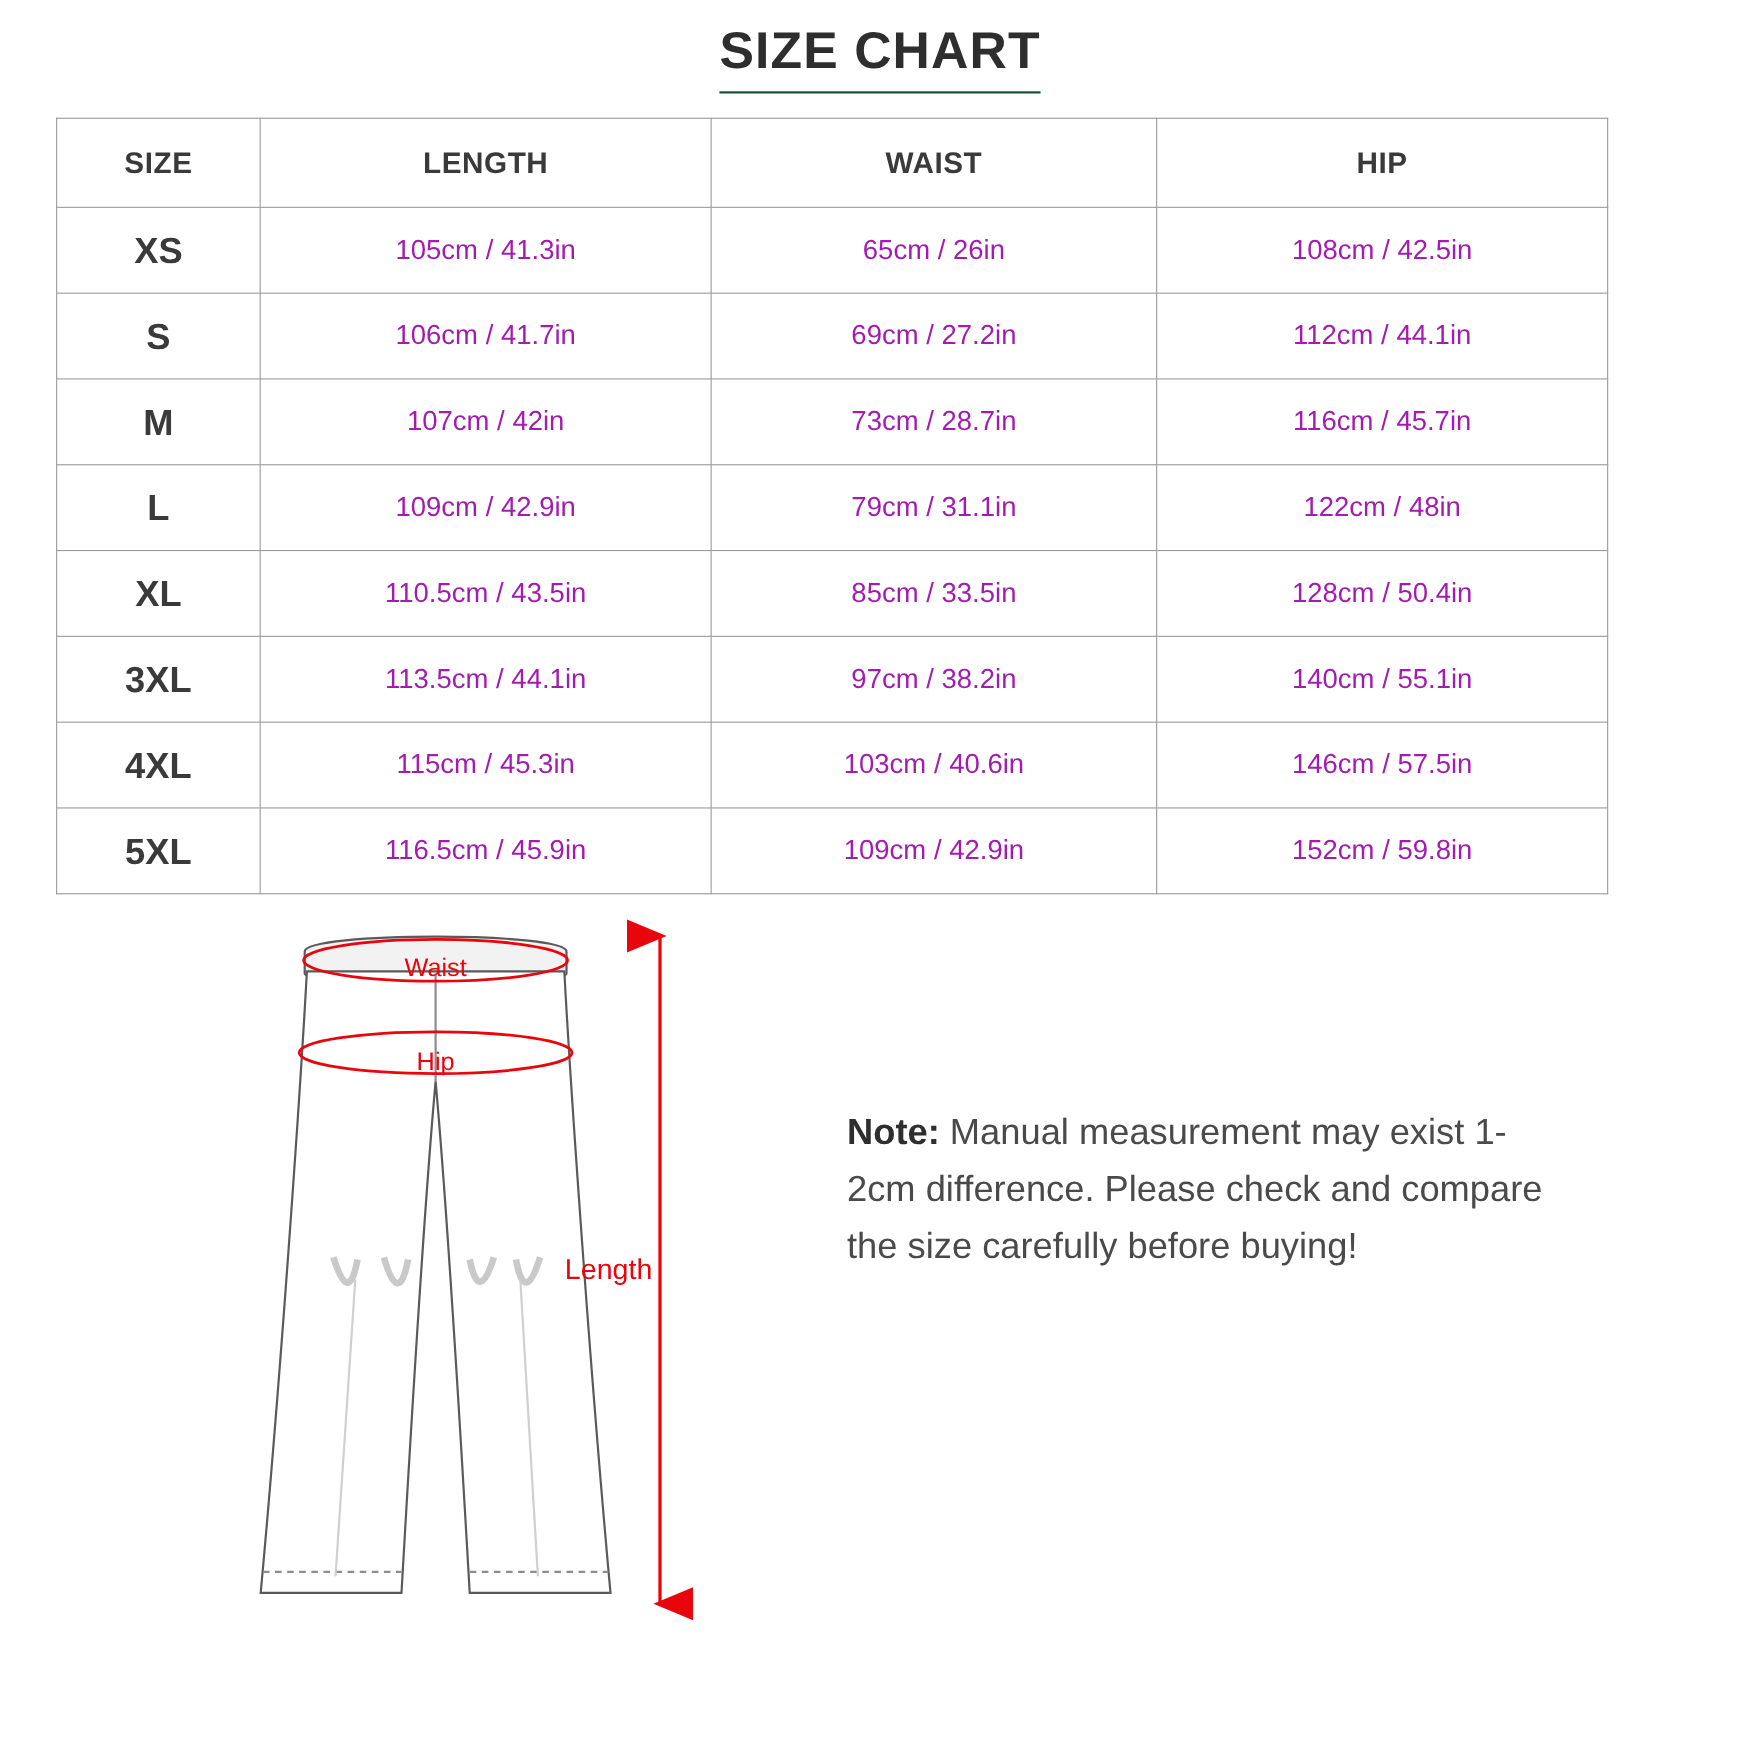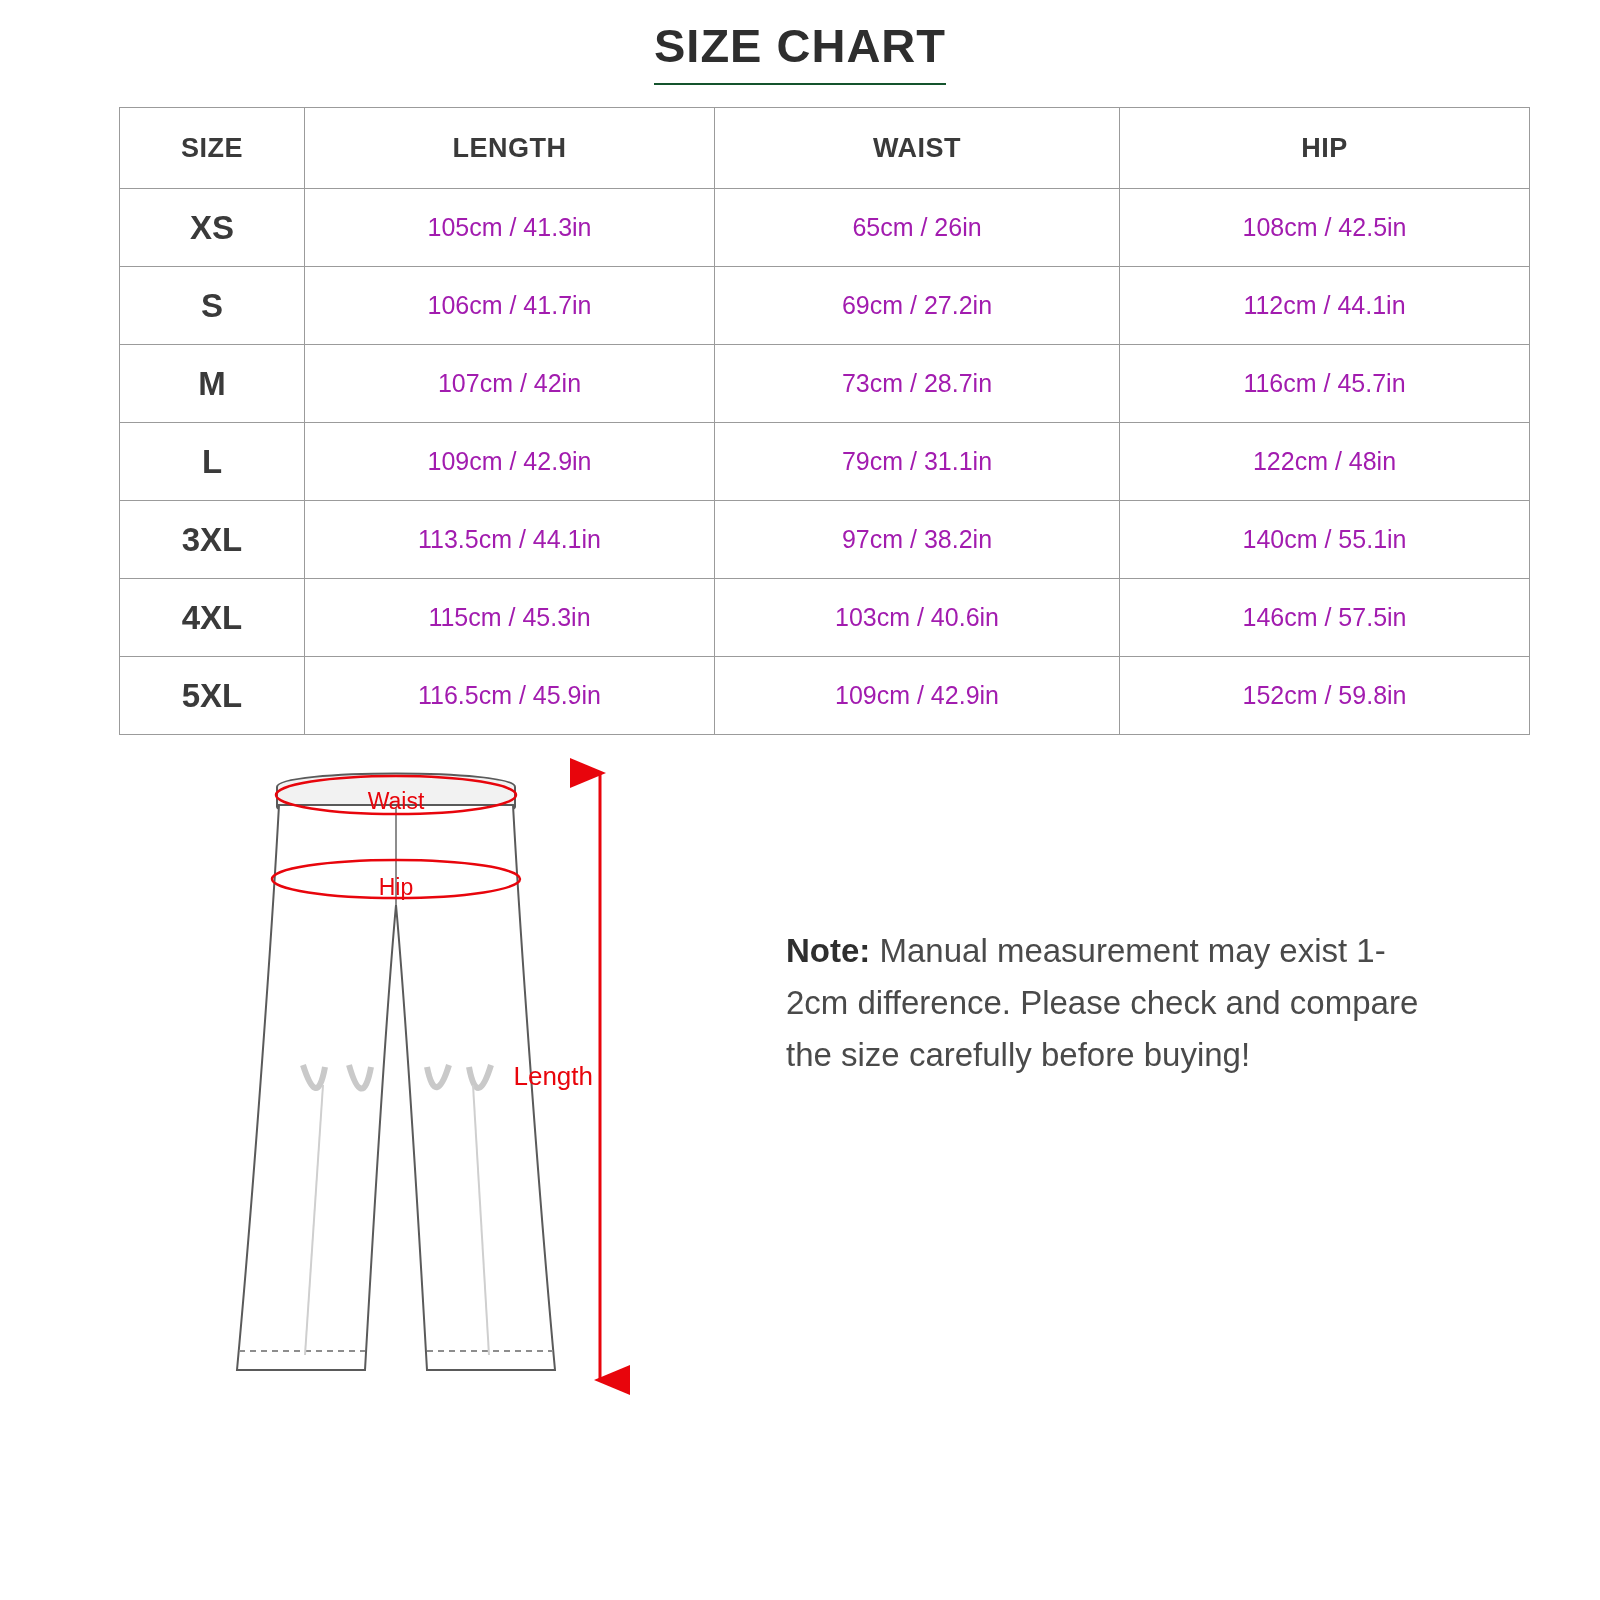--- a/index.html
+++ b/index.html
@@ -30,21 +30,21 @@
     font-size: 47px;
     font-weight: bold;
     letter-spacing: 1px;
     color: #2e2e2e;
     padding-bottom: 10px;
     border-bottom: 2px solid #14532d;
   }
 
   
   .table-wrap {
-    margin: 22px 95px 0 119px;
+    margin: 22px 95px 0 51px;
   }
   table.size-table {
     border-collapse: collapse;
     width: 1410px;
     table-layout: fixed;
   }
   table.size-table th,
   table.size-table td {
     border: 1px solid #9b9b9b;
     text-align: center;
@@ -86,21 +86,20 @@
     height: 640px;
   }
   .note {
     position: absolute;
     left: 770px;
     top: 170px;
     width: 640px;
     font-size: 33px;
     line-height: 1.58;
     color: #4a4a4a;
-    margin-left: 16px;
   }
   .note b {
     font-weight: bold;
     color: #2e2e2e;
   }
   svg { display: block; }
 </style>
 </head>
 <body>
 
@@ -143,20 +142,26 @@
           <td class="size-col">M</td>
           <td>107cm / 42in</td>
           <td>73cm / 28.7in</td>
           <td>116cm / 45.7in</td>
         </tr>
         <tr>
           <td class="size-col">L</td>
           <td>109cm / 42.9in</td>
           <td>79cm / 31.1in</td>
           <td>122cm / 48in</td>
+        </tr>
+        <tr>
+          <td class="size-col">XL</td>
+          <td>110.5cm / 43.5in</td>
+          <td>85cm / 33.5in</td>
+          <td>128cm / 50.4in</td>
         </tr>
         <tr>
           <td class="size-col">3XL</td>
           <td>113.5cm / 44.1in</td>
           <td>97cm / 38.2in</td>
           <td>140cm / 55.1in</td>
         </tr>
         <tr>
           <td class="size-col">4XL</td>
           <td>115cm / 45.3in</td>

